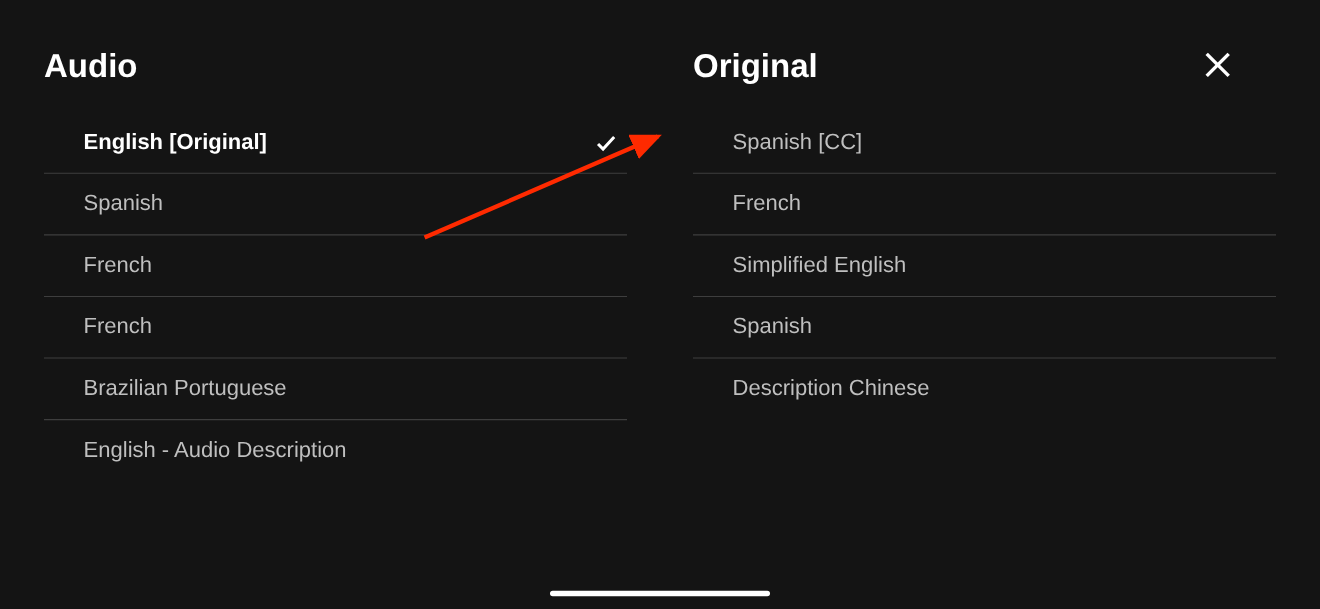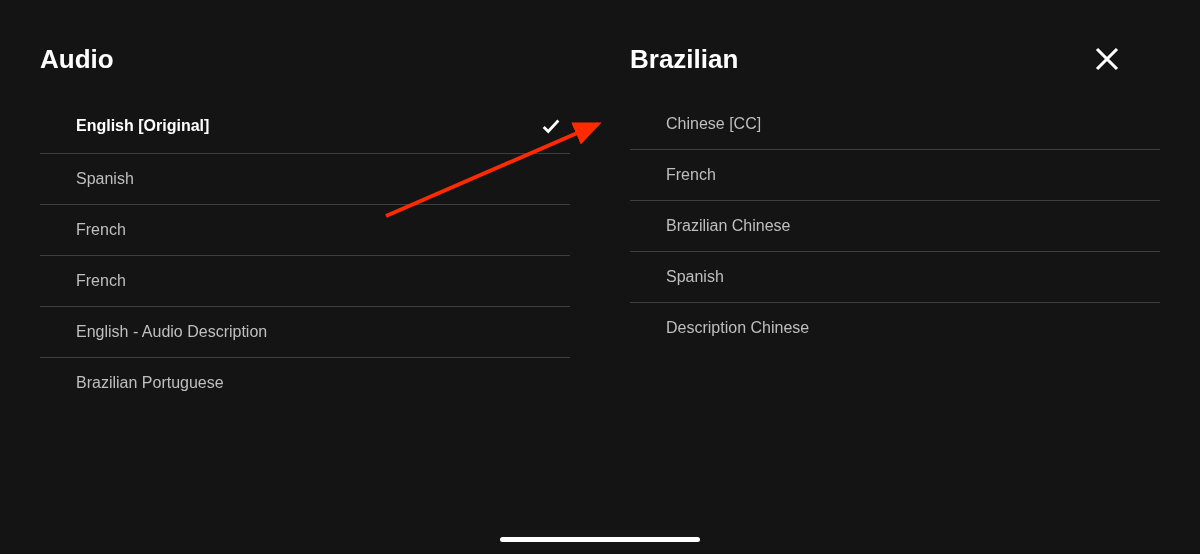--- a/index.html
+++ b/index.html
@@ -21,36 +21,36 @@
       display: flex;
       padding: 44px 40px 0 40px;
       gap: 60px;
       height: 100%;
     }
     .column {
       flex: 1;
       min-width: 0;
     }
     .column-header {
-      font-size: 26px;
+      font-size: 30px;
       font-weight: 700;
       color: #fff;
       margin-bottom: 24px;
       padding-left: 0;
     }
     .option-list {
       list-style: none;
     }
     .option-item {
       display: flex;
       align-items: center;
       justify-content: space-between;
       padding: 16px 0 16px 36px;
       border-bottom: 1px solid rgba(255,255,255,0.18);
-      font-size: 16px;
+      font-size: 20px;
       color: #bfbfbf;
       cursor: pointer;
       gap: 36px;
     }
     .option-item:last-child {
       border-bottom: none;
     }
     .option-item.selected .option-label {
       color: #fff;
       font-weight: 700;
@@ -137,39 +137,39 @@
       <li class="option-item">
         <span class="option-label">Spanish</span>
       </li>
       <li class="option-item">
         <span class="option-label">French</span>
       </li>
       <li class="option-item">
         <span class="option-label">French</span>
       </li>
       <li class="option-item">
-        <span class="option-label">English - Audio Description</span>
+        <span class="option-label">Brazilian Portuguese</span>
       </li>
       <li class="option-item">
-        <span class="option-label">Brazilian Portuguese</span>
+        <span class="option-label">English - Audio Description</span>
       </li>
     </ul>
   </div>
 
   <div class="column">
-    <div class="column-header">Brazilian</div>
+    <div class="column-header">Original</div>
     <ul class="option-list">
       <li class="option-item">
-        <span class="option-label">Chinese [CC]</span>
+        <span class="option-label">Spanish [CC]</span>
       </li>
       <li class="option-item">
         <span class="option-label">French</span>
       </li>
       <li class="option-item">
-        <span class="option-label">Brazilian Chinese</span>
+        <span class="option-label">Simplified English</span>
       </li>
       <li class="option-item">
         <span class="option-label">Spanish</span>
       </li>
       <li class="option-item">
         <span class="option-label">Description Chinese</span>
       </li>
     </ul>
   </div>
 

